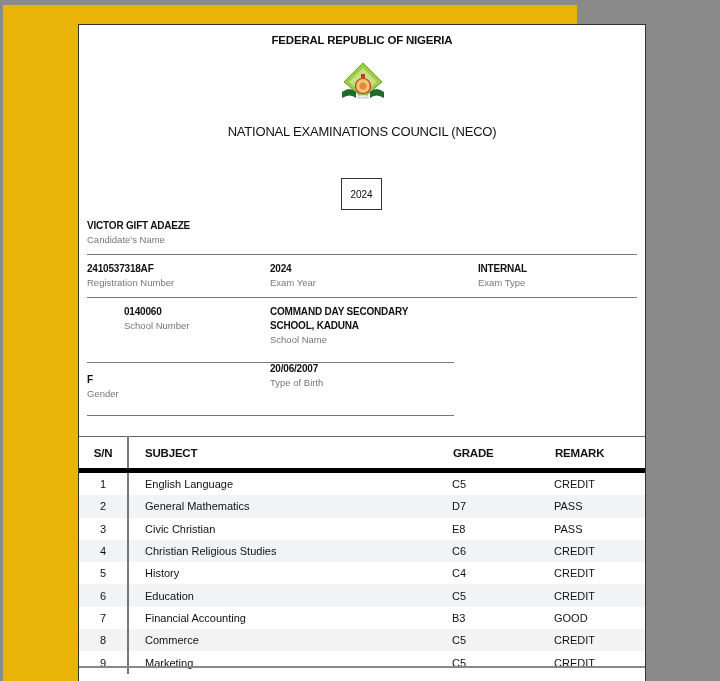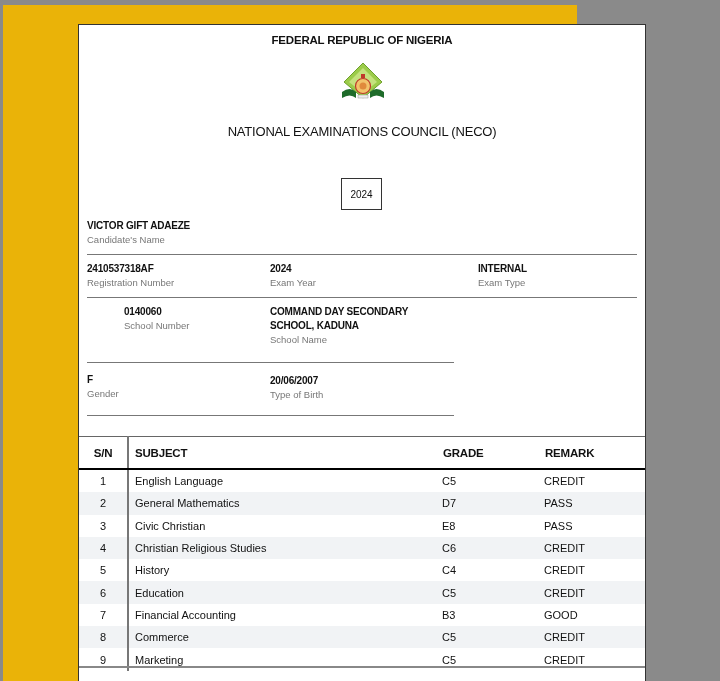--- a/index.html
+++ b/index.html
@@ -11,24 +11,24 @@
   .logo{position:absolute;left:261px;top:37px;width:46px;height:42px;}
   .t2{top:99px;font-size:13px;letter-spacing:-0.2px;}
   .t3{top:126px;font-size:14.5px;letter-spacing:-0.2px;}
   .yearbox{position:absolute;left:262px;top:153px;width:39px;height:30px;border:1px solid #333;font-size:10px;display:flex;align-items:center;justify-content:center;}
   .field{position:absolute;}
   .val{font-size:10px;font-weight:bold;line-height:14px;letter-spacing:-0.2px;}
   .lbl{font-size:9.5px;color:#777;line-height:14px;}
   .hr{position:absolute;height:1px;background:#777;}
   .photo{position:absolute;left:417px;top:280px;width:99px;height:105px;background:#c88873;overflow:hidden;}
   table{position:absolute;left:0;top:411px;width:566px;border-collapse:collapse;font-size:11px;}
-  th{font-weight:bold;text-align:left;height:29px;border-top:1px solid #666;border-bottom:2px solid #000000;font-size:11.5px;letter-spacing:-0.2px;}
+  th{font-weight:bold;text-align:left;height:29px;border-top:1px solid #666;border-bottom:5px solid #000000;font-size:11.5px;letter-spacing:-0.2px;}
   td{height:22.3px;padding:0;}
   .sn{width:46px;text-align:center;border-right:2px solid #777;}
-  .subj{padding-left:6px;width:306px;}
+  .subj{padding-left:16px;width:306px;}
   .grade{width:100px;}
   tr.alt td{background:#f1f3f5;}
   .endline{position:absolute;left:0;top:641px;width:566px;height:1.5px;background:#888;}
 </style>
 </head>
 <body>
 
 <div class="page">
   <div class="doc">
     <div class="center t1">FEDERAL REPUBLIC OF NIGERIA</div>
@@ -75,21 +75,21 @@
       <div class="val">COMMAND DAY SECONDARY</div>
       <div class="val">SCHOOL, KADUNA</div>
       <div class="lbl">School Name</div>
     </div>
     <div class="hr" style="left:8px;top:337px;width:367px;"></div>
 
     <div class="field" style="left:8px;top:348px;">
       <div class="val">F</div>
       <div class="lbl">Gender</div>
     </div>
-    <div class="field" style="left:191px;top:349px;">
+    <div class="field" style="left:191px;top:337px;">
       <div class="val">20/06/2007</div>
       <div class="lbl">Type of Birth</div>
     </div>
     <div class="hr" style="left:8px;top:390px;width:367px;"></div>
 
 
     <table>
       <thead>
         <tr>
           <th class="sn">S/N</th>

